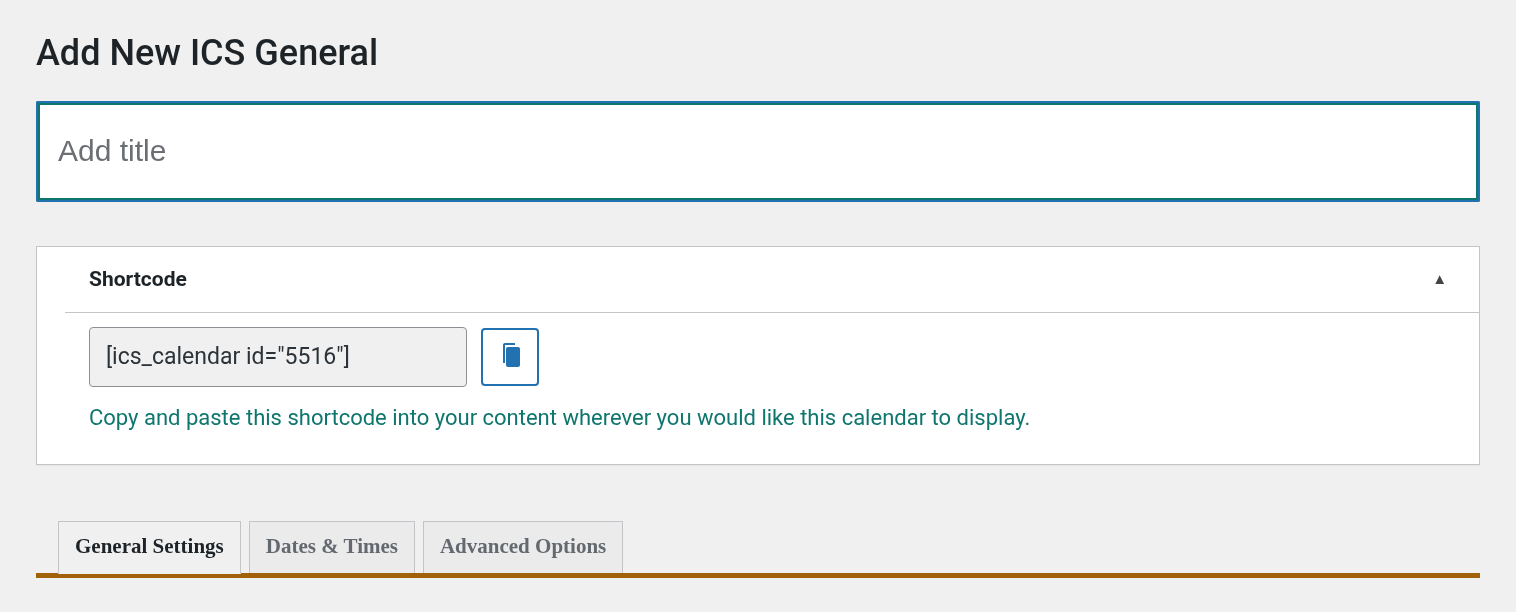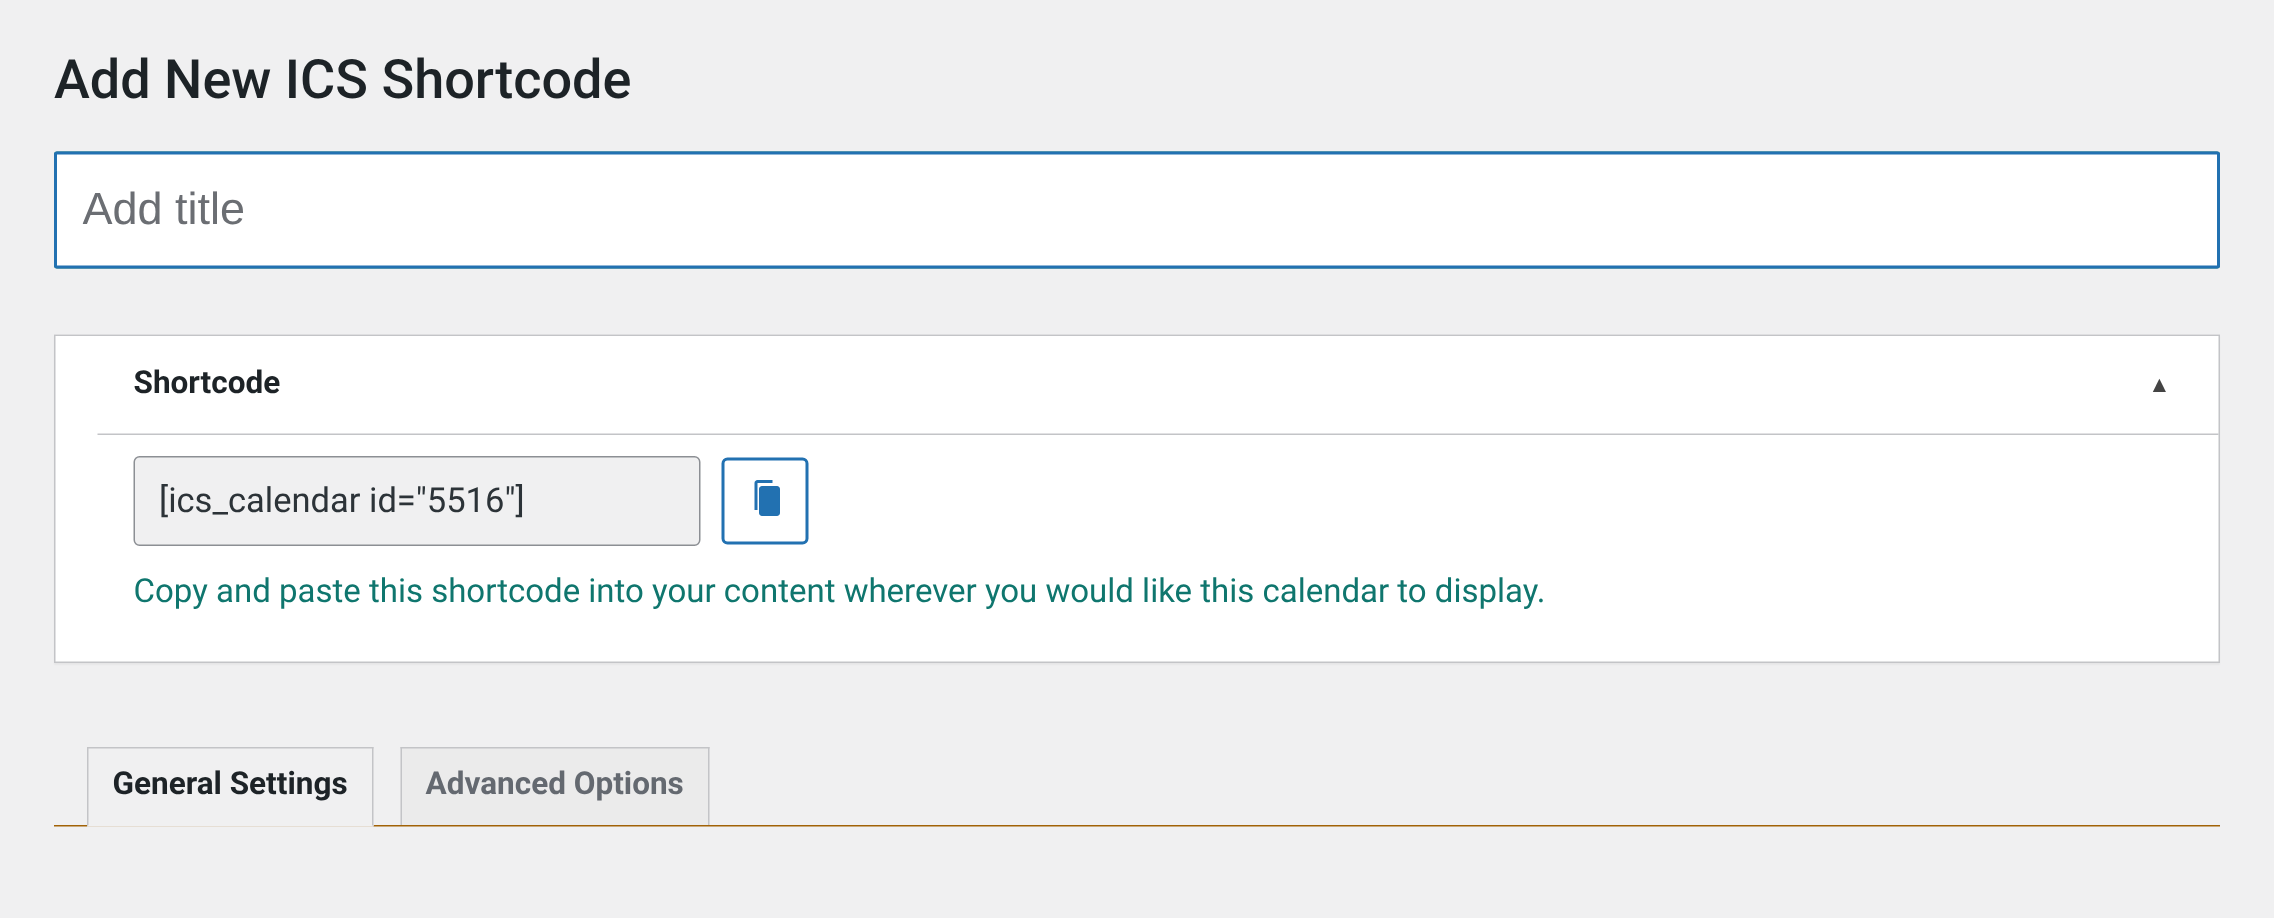--- a/index.html
+++ b/index.html
@@ -16,27 +16,27 @@
     .page-title {
       font-size: 36px;
       font-weight: 500;
       color: #1d2327;
       line-height: 1.3;
       margin-bottom: 24px;
     }
     .title-input-wrap { margin-bottom: 44px; }
     .title-input {
       width: 100%;
-      height: 78px;
+      height: 101px;
       padding: 4px 18px;
       font-size: 30px;
       font-weight: 400;
       color: #1d2327;
       background: #fff;
-      border: 1px solid #0f766e;
+      border: 4px solid #0f766e;
       outline: 2px solid #2271b1;
       outline-offset: -2px;
       border-radius: 2px;
       line-height: 1;
     }
     .title-input::placeholder { color: #6b6e73; }
     .postbox {
       background: #fff;
       border: 1px solid #c3c4c7;
       box-shadow: 0 1px 1px rgba(0,0,0,0.04);
@@ -95,23 +95,24 @@
       cursor: pointer;
     }
     .copy-btn svg { width: 24px; height: 28px; fill: #2271b1; }
     .help-text {
       font-size: 22px;
       color: #0f766e;
       line-height: 1.5;
     }
     .tabs-wrap {
       display: flex;
-      gap: 18px;
-      border-bottom: 1px solid #a16207;
+      gap: 8px;
+      border-bottom: 5px solid #a16207;
       padding: 0 22px;
+      font-family: Liberation Serif, serif;
     }
     .tab {
       border: 1px solid #c3c4c7;
       border-bottom: none;
       background: #ebebeb;
       color: #646970;
       font-size: 21px;
       font-weight: 700;
       padding: 14px 16px 16px 16px;
       cursor: pointer;
@@ -123,21 +124,21 @@
       color: #1d2327;
       border-bottom: 1px solid #f0f0f1;
       margin-bottom: -1px;
     }
   </style>
 </head>
 <body>
 
 <div class="wrap">
 
-  <h1 class="page-title">Add New ICS Shortcode</h1>
+  <h1 class="page-title">Add New ICS General</h1>
 
   <div class="title-input-wrap">
     <input type="text" class="title-input" placeholder="Add title" style="">
   </div>
 
   <div class="postbox">
     <div class="postbox-header">
       <h2>Shortcode</h2>
       <span class="handle-toggle">▲</span>
     </div>
@@ -153,16 +154,17 @@
             </svg>
           </span>
         </button>
       </div>
       <p class="help-text">Copy and paste this shortcode into your content wherever you would like this calendar to display.</p>
     </div>
   </div>
 
   <div class="tabs-wrap">
     <div class="tab active">General Settings</div>
+    <div class="tab">Dates &amp; Times</div>
     <div class="tab">Advanced Options</div>
   </div>
 
 </div>
 
 </body></html>

